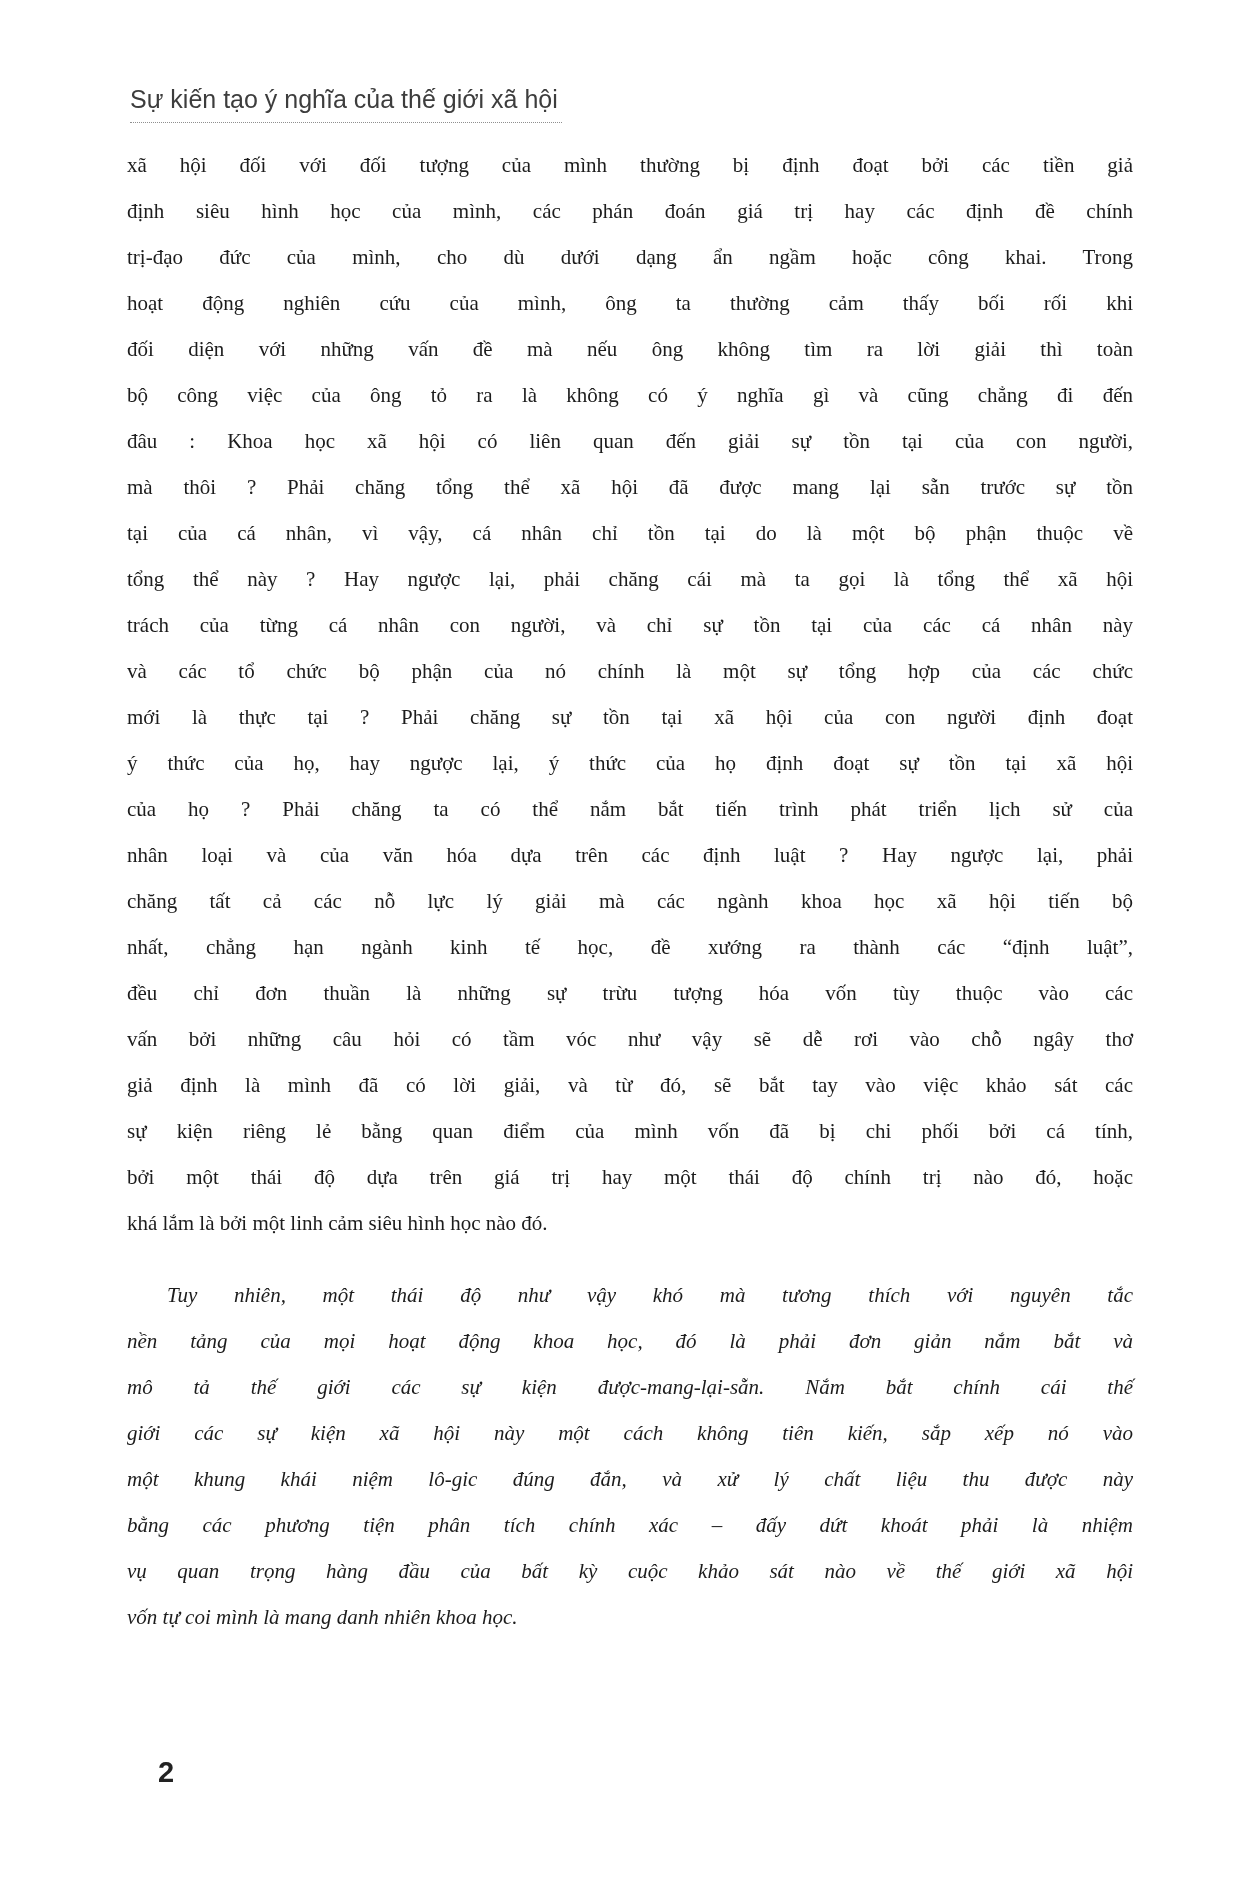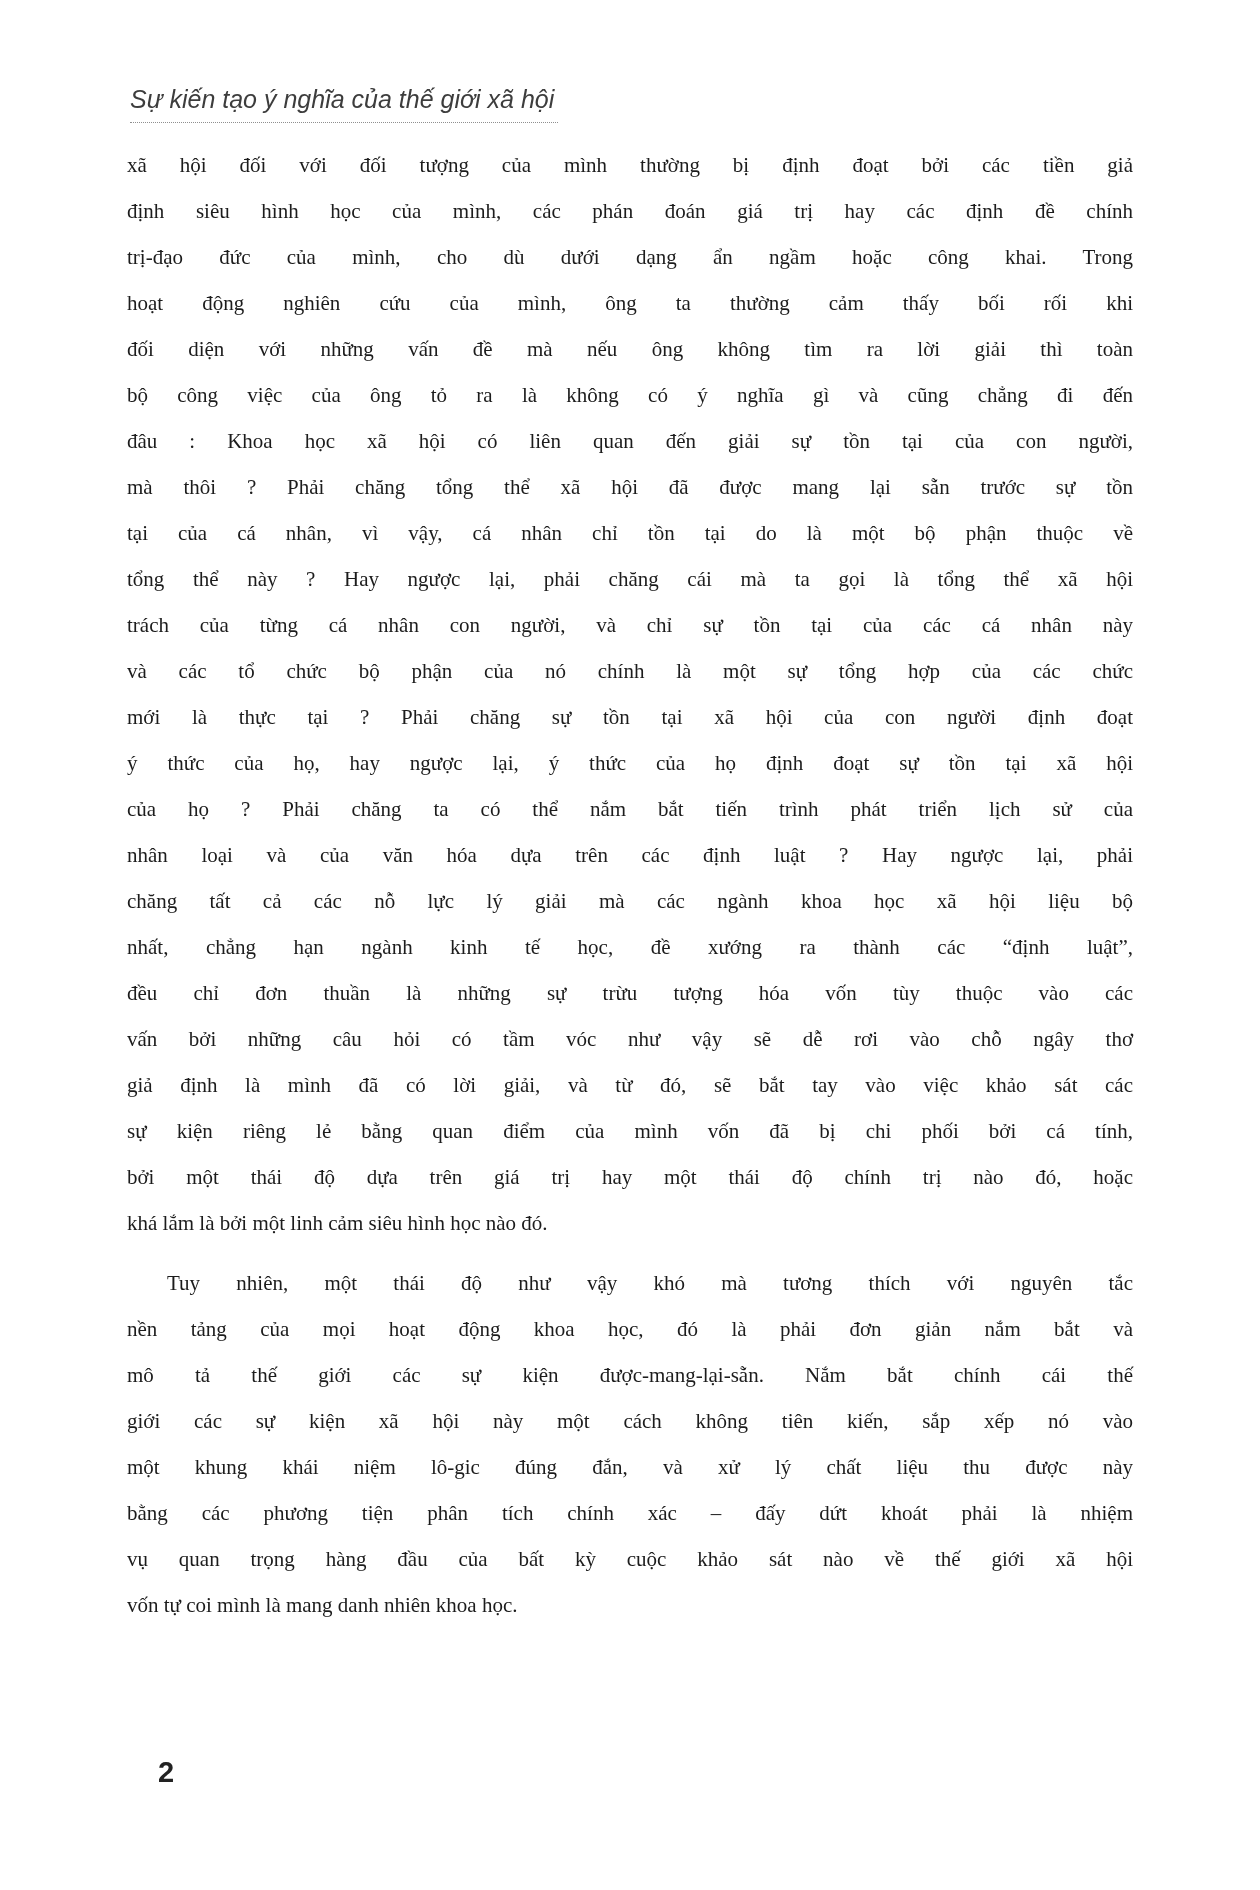--- a/index.html
+++ b/index.html
@@ -17,40 +17,39 @@
     background: var(--background);
     overflow: hidden;
     font-family: "Liberation Serif", "DejaVu Serif", serif;
     color: var(--text);
   }
   .running-header {
     position: absolute;
     left: 130px;
     top: 84px;
     font-family: "Liberation Sans", "DejaVu Sans", sans-serif;
-    font-style: italic;
     font-weight: 400;
     font-size: 25px;
     line-height: 30px;
     color: var(--header_text);
     display: inline-block;
     padding-bottom: 8px;
     padding-right: 4px;
     border-bottom: 1px dotted var(--header_underline);
   }
   .body-text {
     position: absolute;
     left: 127px;
     top: 142px;
     width: 1006px;
     font-size: 21px;
     line-height: 46px;
   }
   .paragraph { margin: 0; }
-  .paragraph.indented { margin-top: 14px; }
+  .paragraph.indented { margin-top: 26px; font-style: italic; }
   .line {
     text-align: justify;
     text-align-last: justify;
     white-space: normal;
   }
   .line.last-line { text-align-last: left; }
   .paragraph.indented .line.first-line { text-indent: 40px; }
   .page-number {
     position: absolute;
     left: 158px;
@@ -78,21 +77,21 @@
         <div class="line">đâu : Khoa học xã hội có liên quan đến giải sự tồn tại của con người,</div>
         <div class="line">mà thôi ? Phải chăng tổng thể xã hội đã được mang lại sẵn trước sự tồn</div>
         <div class="line">tại của cá nhân, vì vậy, cá nhân chỉ tồn tại do là một bộ phận thuộc về</div>
         <div class="line">tổng thể này ? Hay ngược lại, phải chăng cái mà ta gọi là tổng thể xã hội</div>
         <div class="line">trách của từng cá nhân con người, và chỉ sự tồn tại của các cá nhân này</div>
         <div class="line">và các tổ chức bộ phận của nó chính là một sự tổng hợp của các chức</div>
         <div class="line">mới là thực tại ? Phải chăng sự tồn tại xã hội của con người định đoạt</div>
         <div class="line">ý thức của họ, hay ngược lại, ý thức của họ định đoạt sự tồn tại xã hội</div>
         <div class="line">của họ ? Phải chăng ta có thể nắm bắt tiến trình phát triển lịch sử của</div>
         <div class="line">nhân loại và của văn hóa dựa trên các định luật ? Hay ngược lại, phải</div>
-        <div class="line">chăng tất cả các nỗ lực lý giải mà các ngành khoa học xã hội liệu bộ</div>
+        <div class="line">chăng tất cả các nỗ lực lý giải mà các ngành khoa học xã hội tiến bộ</div>
         <div class="line">nhất, chẳng hạn ngành kinh tế học, đề xướng ra thành các “định luật”,</div>
         <div class="line">đều chỉ đơn thuần là những sự trừu tượng hóa vốn tùy thuộc vào các</div>
         <div class="line">vấn bởi những câu hỏi có tầm vóc như vậy sẽ dễ rơi vào chỗ ngây thơ</div>
         <div class="line">giả định là mình đã có lời giải, và từ đó, sẽ bắt tay vào việc khảo sát các</div>
         <div class="line">sự kiện riêng lẻ bằng quan điểm của mình vốn đã bị chi phối bởi cá tính,</div>
         <div class="line">bởi một thái độ dựa trên giá trị hay một thái độ chính trị nào đó, hoặc</div>
         <div class="line last-line">khá lắm là bởi một linh cảm siêu hình học nào đó.</div>
       </div>
       <div class="paragraph indented">
         <div class="line first-line">Tuy nhiên, một thái độ như vậy khó mà tương thích với nguyên tắc</div>

